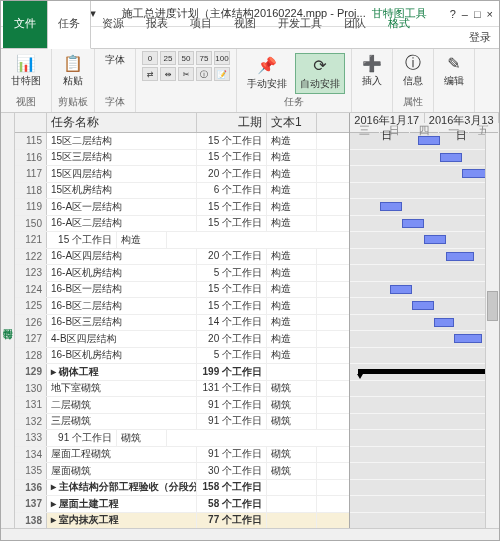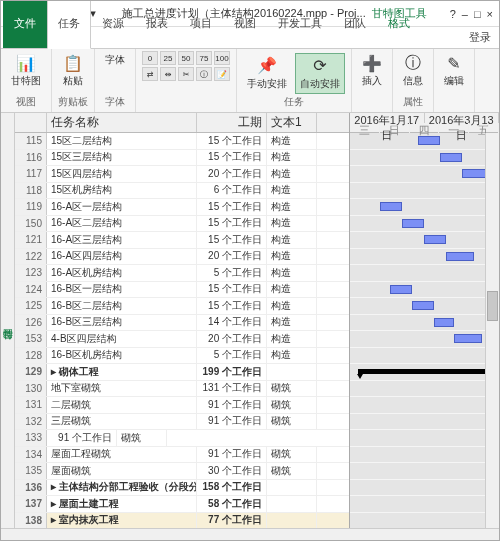--- a/index.html
+++ b/index.html
@@ -204,21 +204,20 @@
             <div class="c-tx">构造</div>
           </div>
           <div class="row">
             <div class="c-id">150</div>
             <div class="c-nm">16-A区二层结构</div>
             <div class="c-du">15 个工作日</div>
             <div class="c-tx">构造</div>
           </div>
           <div class="row">
             <div class="c-id">121</div>
-            <div class="c-nm">16-A区三层结构</div>
             <div class="c-du">15 个工作日</div>
             <div class="c-tx">构造</div>
           </div>
           <div class="row">
             <div class="c-id">122</div>
             <div class="c-nm">16-A区四层结构</div>
             <div class="c-du">20 个工作日</div>
             <div class="c-tx">构造</div>
           </div>
           <div class="row">
@@ -239,21 +238,21 @@
             <div class="c-du">15 个工作日</div>
             <div class="c-tx">构造</div>
           </div>
           <div class="row">
             <div class="c-id">126</div>
             <div class="c-nm">16-B区三层结构</div>
             <div class="c-du">14 个工作日</div>
             <div class="c-tx">构造</div>
           </div>
           <div class="row">
-            <div class="c-id">153</div>
+            <div class="c-id">127</div>
             <div class="c-nm">4-B区四层结构</div>
             <div class="c-du">20 个工作日</div>
             <div class="c-tx">构造</div>
           </div>
           <div class="row">
             <div class="c-id">128</div>
             <div class="c-nm">16-B区机房结构</div>
             <div class="c-du">5 个工作日</div>
             <div class="c-tx">构造</div>
           </div>

